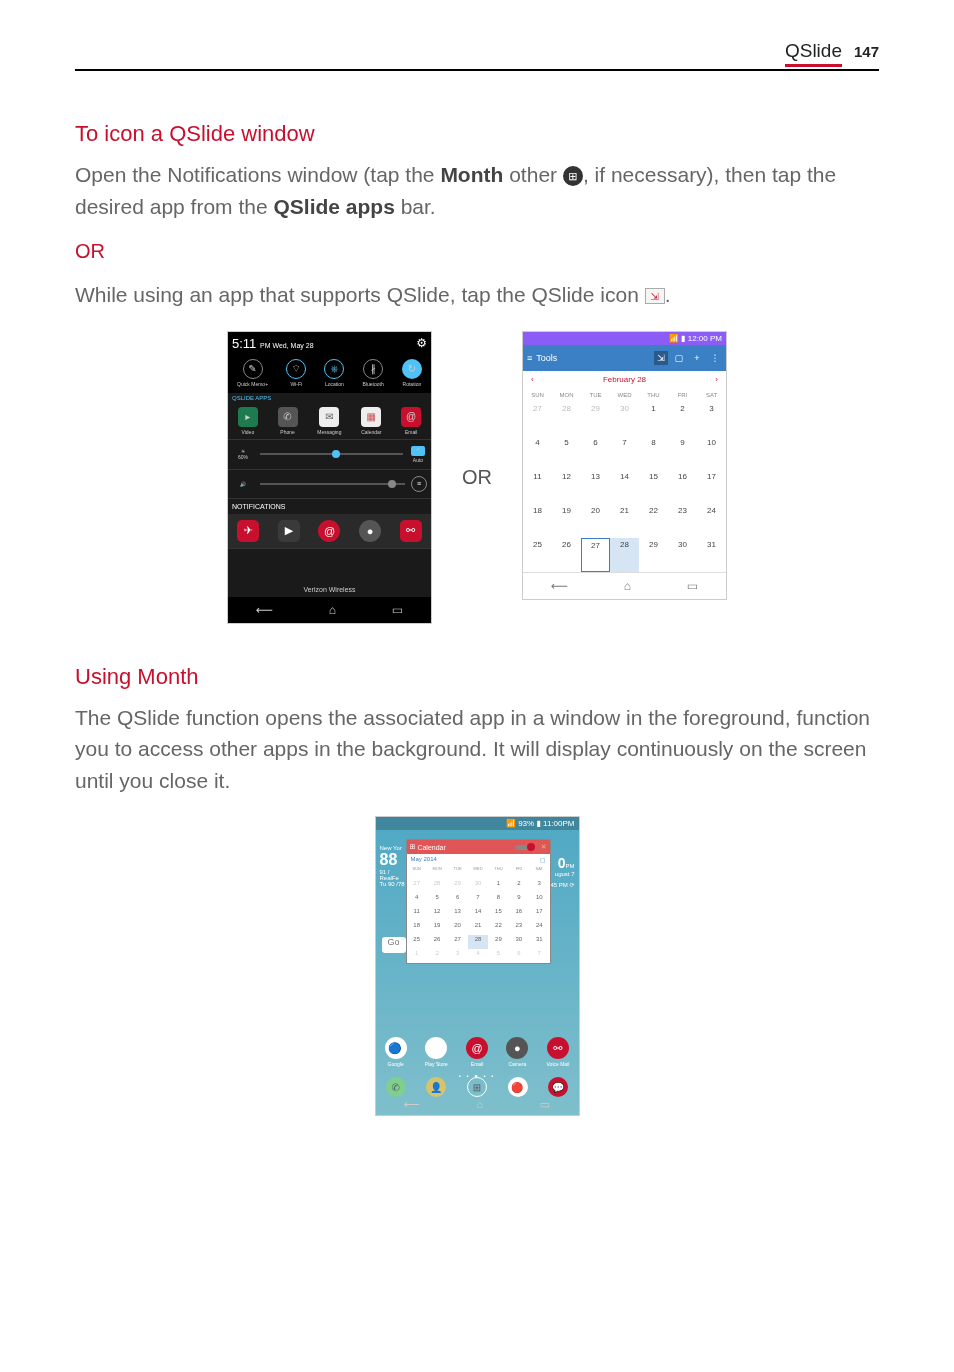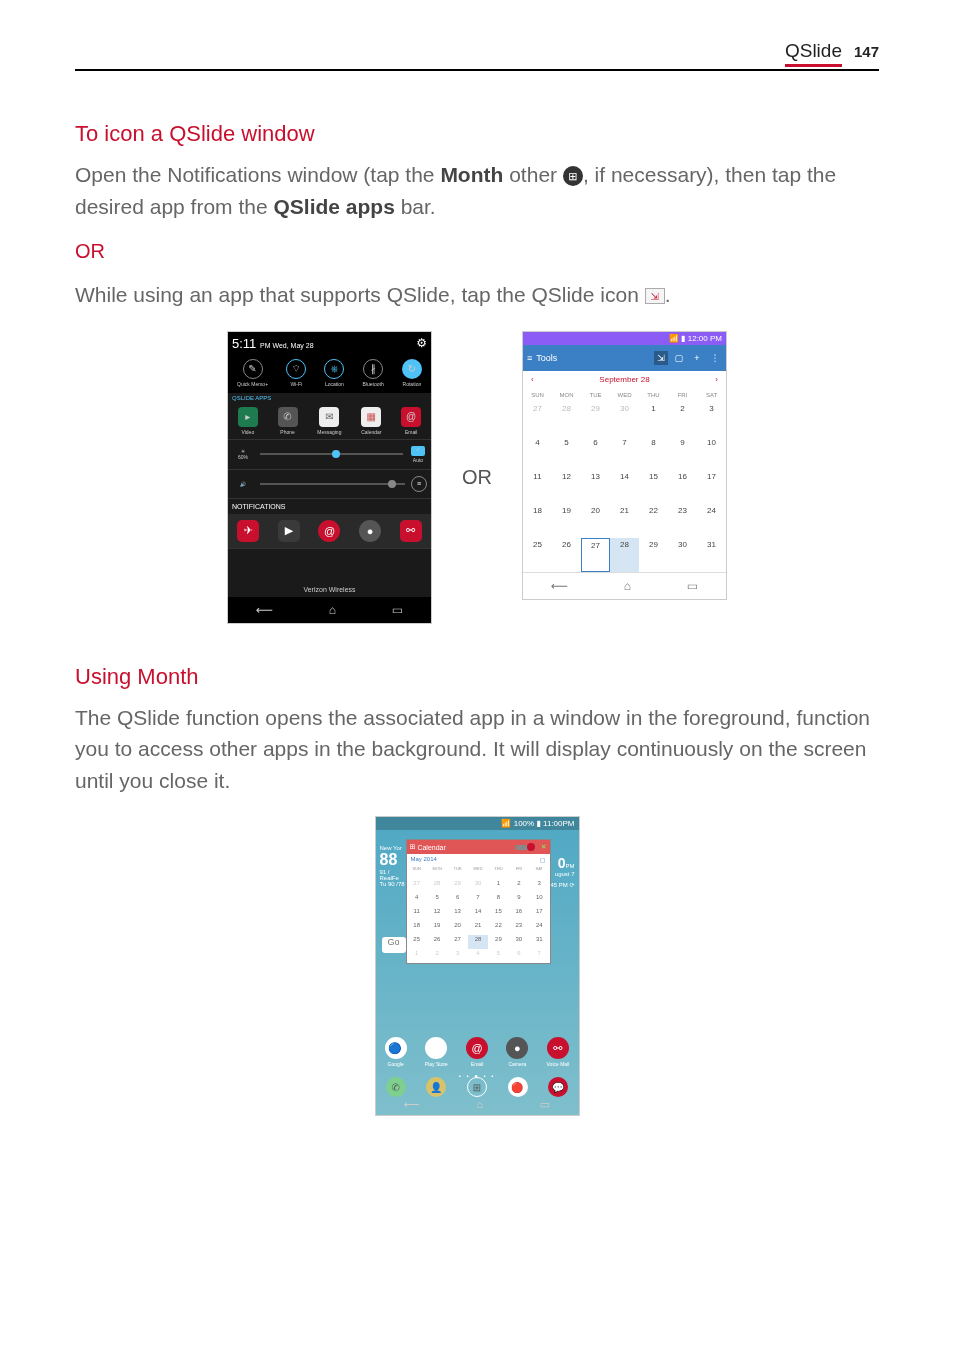--- a/index.html
+++ b/index.html
@@ -539,21 +539,21 @@
       <span>≡</span>
       <span>Tools</span>
       <span class="spacer"></span>
       <span class="cal-icon" style="background:#2a5a8a;padding:2px">⇲</span>
       <span class="cal-icon">▢</span>
       <span class="cal-icon">+</span>
       <span class="cal-icon">⋮</span>
     </div>
     <div class="cal-subheader">
       <span>‹</span>
-      <span>September 28</span>
+      <span>February 28</span>
       <span>›</span>
     </div>
     <div class="cal-grid">
       <div class="cal-dayname">SUN</div>
       <div class="cal-dayname">MON</div>
       <div class="cal-dayname">TUE</div>
       <div class="cal-dayname">WED</div>
       <div class="cal-dayname">THU</div>
       <div class="cal-dayname">FRI</div>
       <div class="cal-dayname">SAT</div>
@@ -603,21 +603,21 @@
   </div>
 </div>
 
 <div class="section-title">Using Month</div>
 <p class="body-text">The QSlide function opens the associated app in a window in the foreground, function you to access other apps in the background. It will display continuously on the screen until you close it.</p>
 
 <div class="fig3-wrap">
   <div class="phone-home phone-home-container">
     <div class="status-bar" style="background:rgba(0,0,0,.2)">
       <span></span>
-        <span><span>📶</span> <span>100%</span> <span>▮</span> <span>11:00PM</span></span>
+        <span><span>📶</span> <span>93%</span> <span>▮</span> <span>11:00PM</span></span>
     </div>
     <div class="home-widget-left">
       <div>New Yor</div>
       <div class="big">88</div>
       <div>91 / RealFe</div>
       <div>Tu 90 /78</div>
     </div>
     <div class="home-widget-right">
       <div><span class="big">0</span><span>PM</span></div>
       <div>ugust 7</div>

